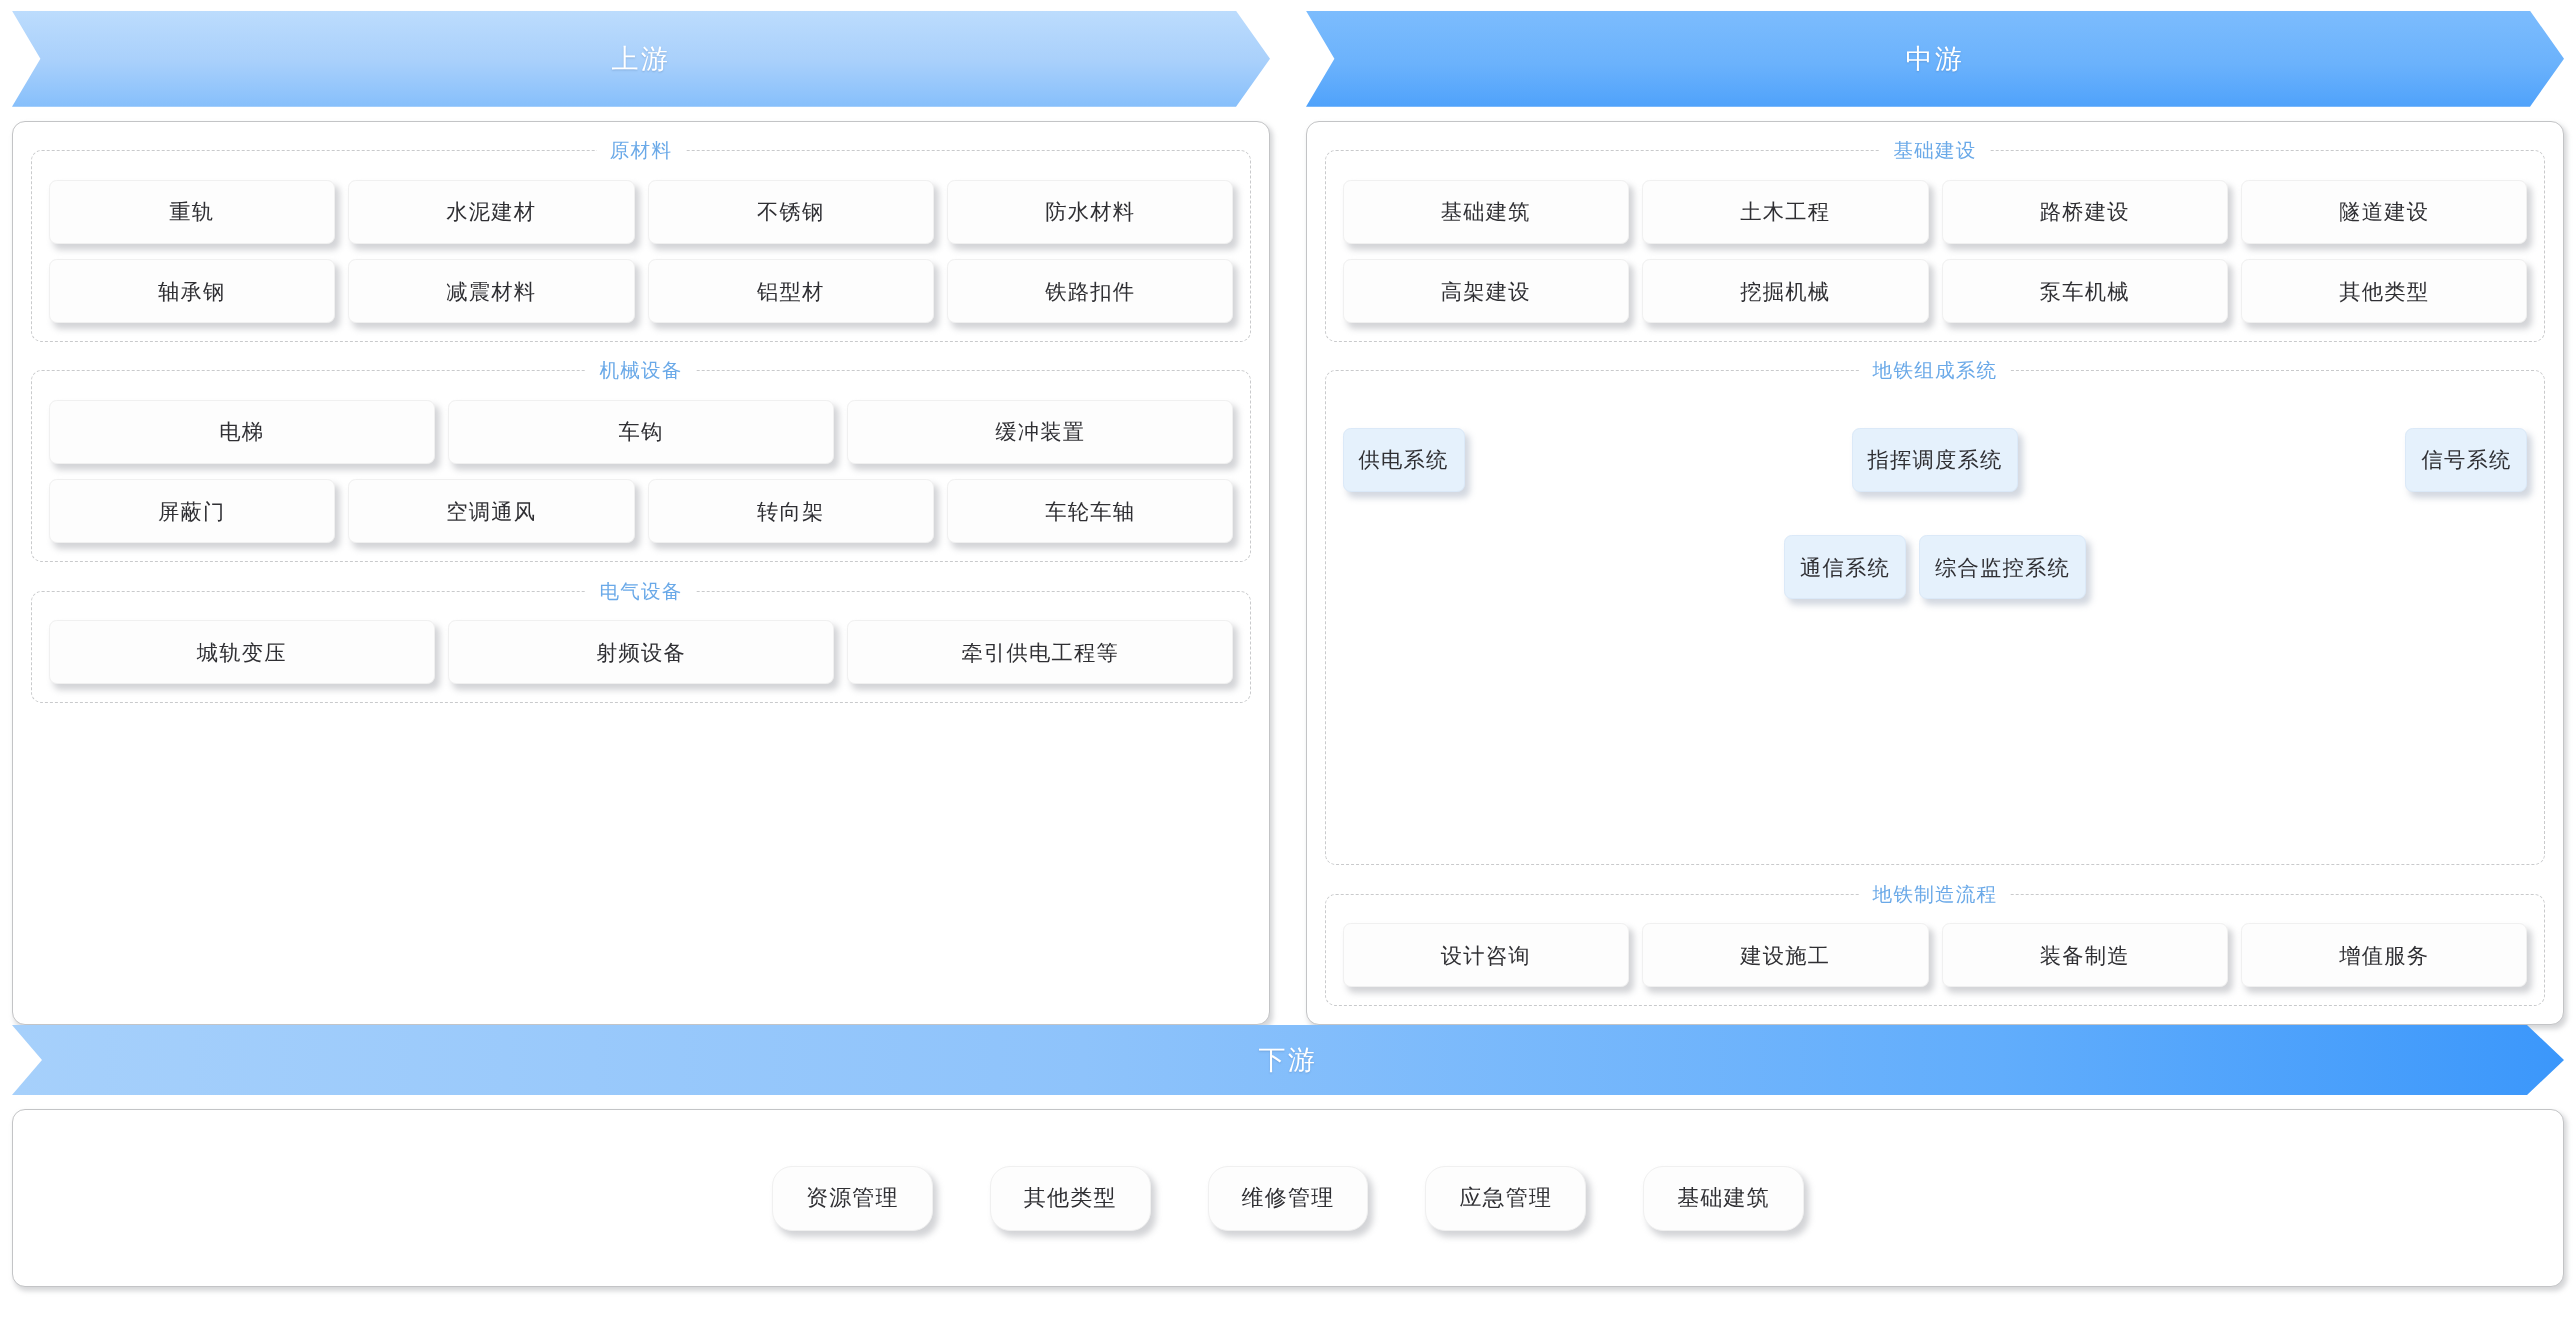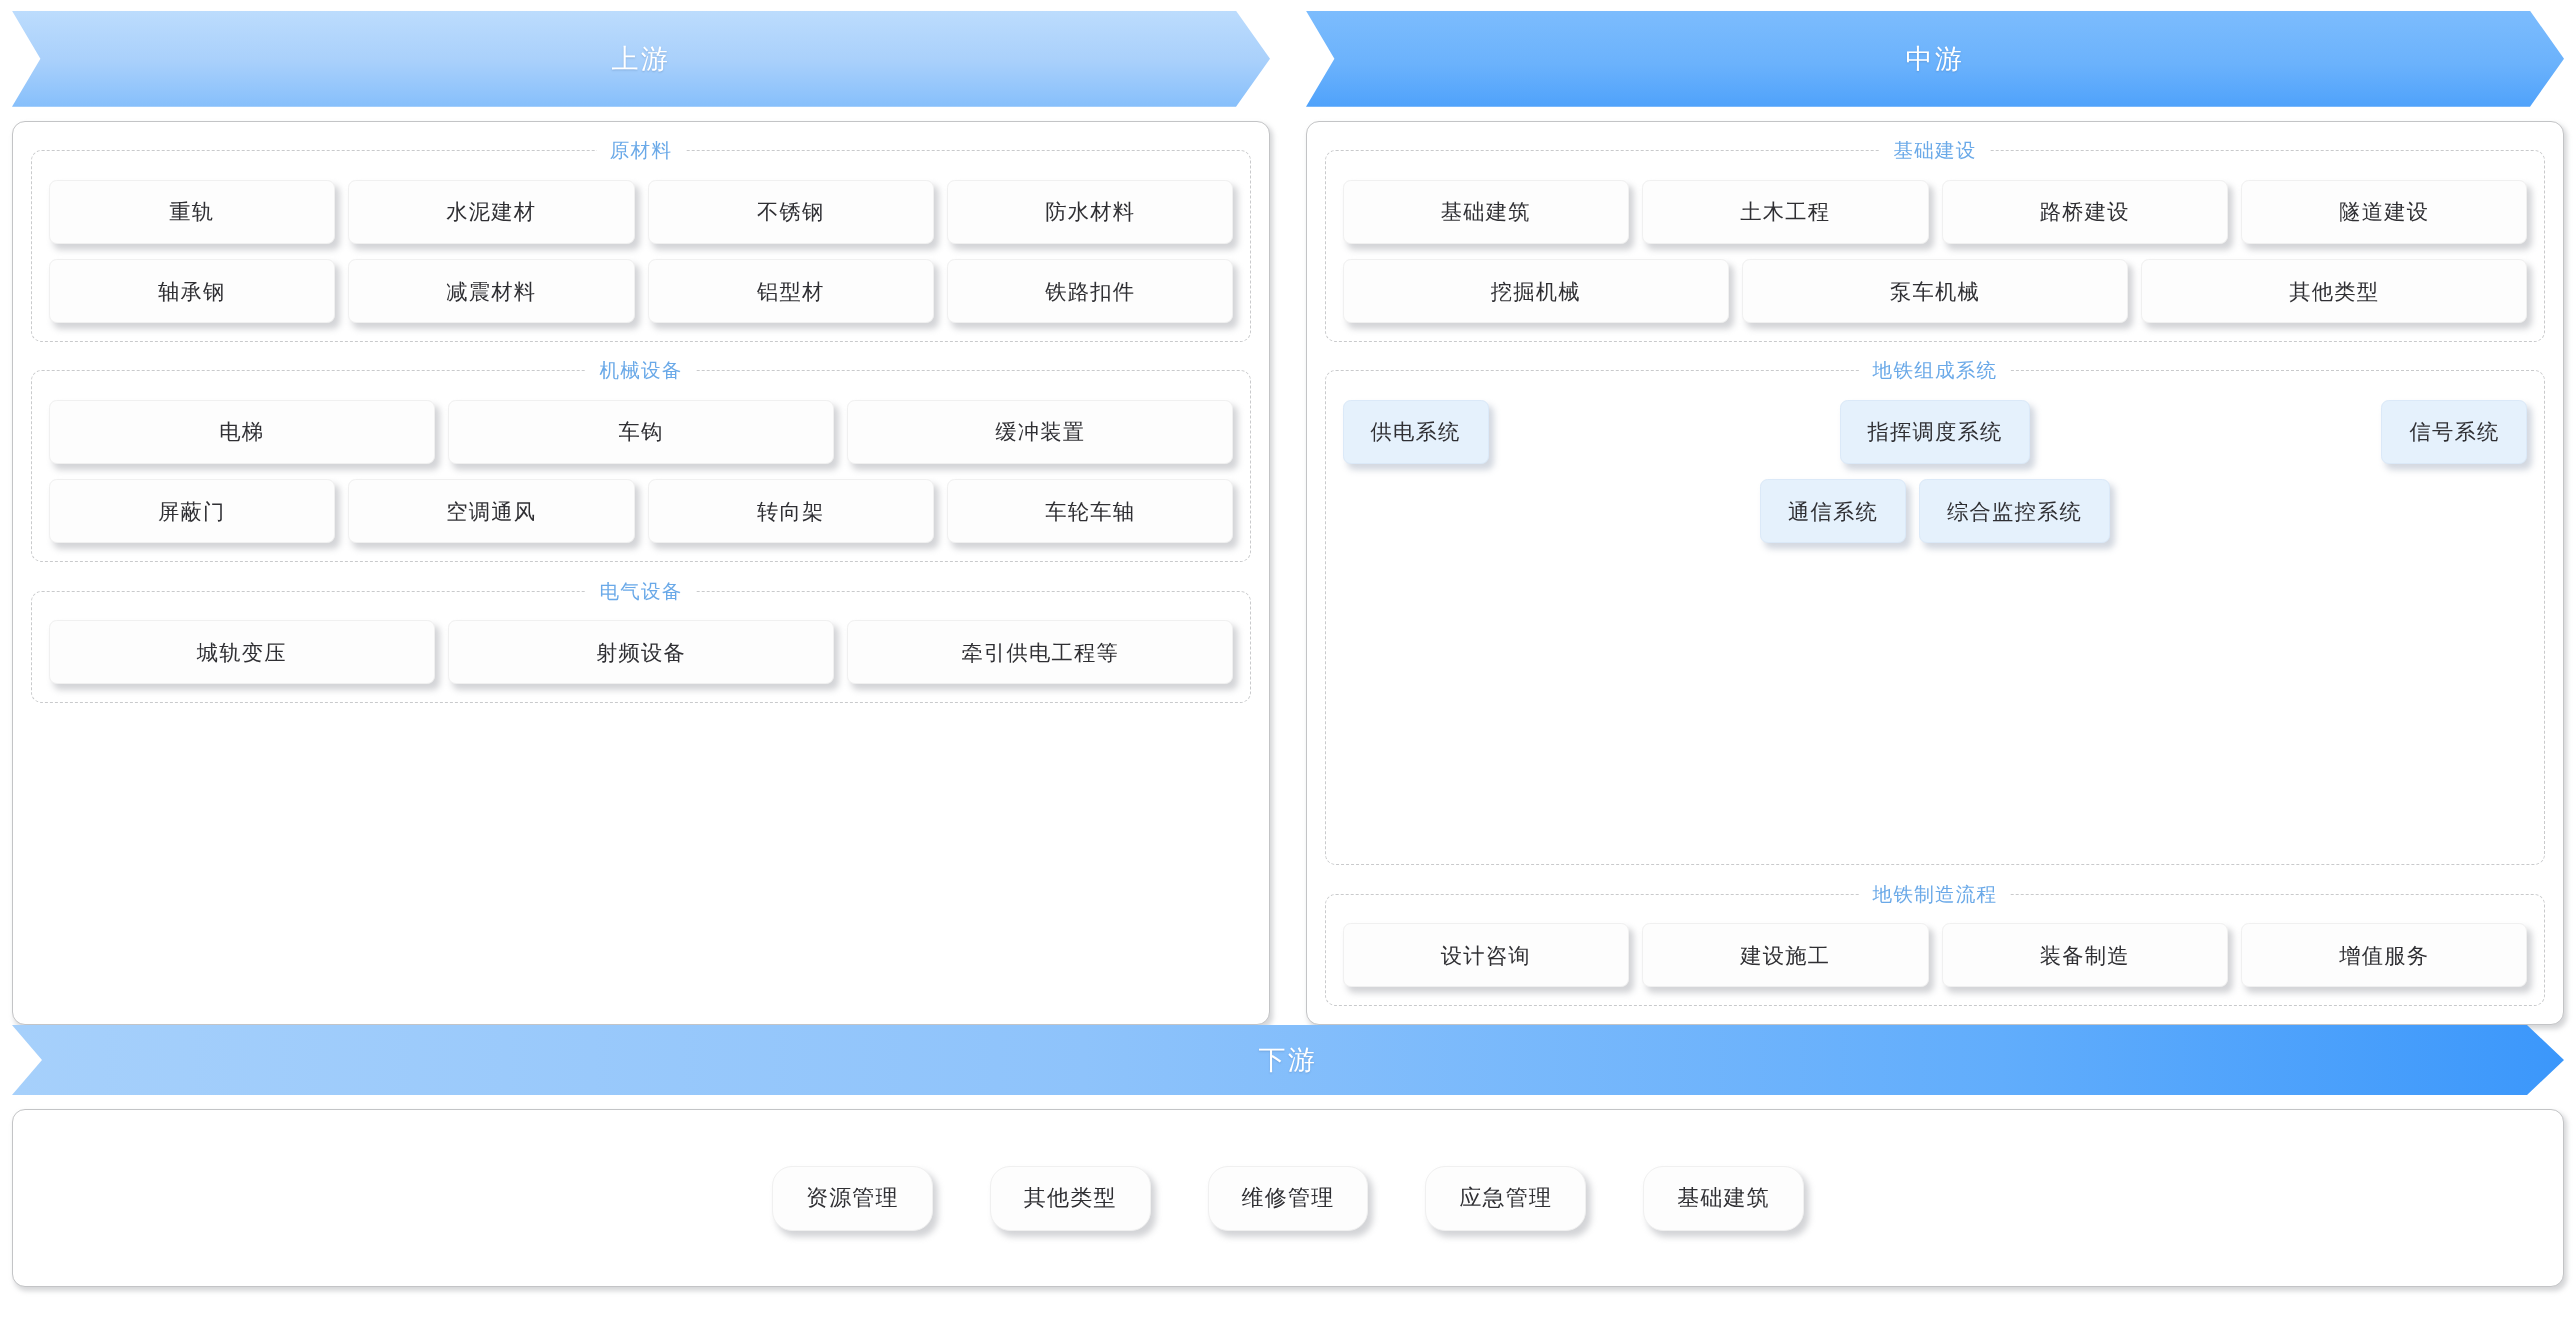--- a/index.html
+++ b/index.html
@@ -140,21 +140,22 @@
     align-items: center;
     justify-content: center;
     font-size: 21.3px;
     color: #2f2f33;
     letter-spacing: 1.2px;
     white-space: nowrap;
     box-sizing: border-box;
   }
   .chip.auto {
     flex: 0 0 auto;
-    padding: 0 27px;
+    padding: 0 15px;
+    margin-top: 28px;
   }
   .chip.blue {
     background: #e5f1fc;
     border: 0.6px solid #dbe9f8;
     box-shadow: 4.1px 5.3px 6.5px rgba(150,162,180,0.42);
   }
   .chip.down {
     flex: 0 0 auto;
     padding: 0 33px;
     height: 65px;
@@ -238,20 +239,21 @@
 
         <fieldset class="group">
           <legend>基础建设</legend>
           <div class="chip-row">
             <div class="chip">基础建筑</div>
             <div class="chip">土木工程</div>
             <div class="chip">路桥建设</div>
             <div class="chip">隧道建设</div>
           </div>
           <div class="chip-row">
+            <div class="chip">高架建设</div>
             <div class="chip">挖掘机械</div>
             <div class="chip">泵车机械</div>
             <div class="chip">其他类型</div>
           </div>
         </fieldset>
 
         <fieldset class="group group-grow">
           <legend>地铁组成系统</legend>
           <div class="chip-row spread">
             <div class="chip blue auto">供电系统</div>

